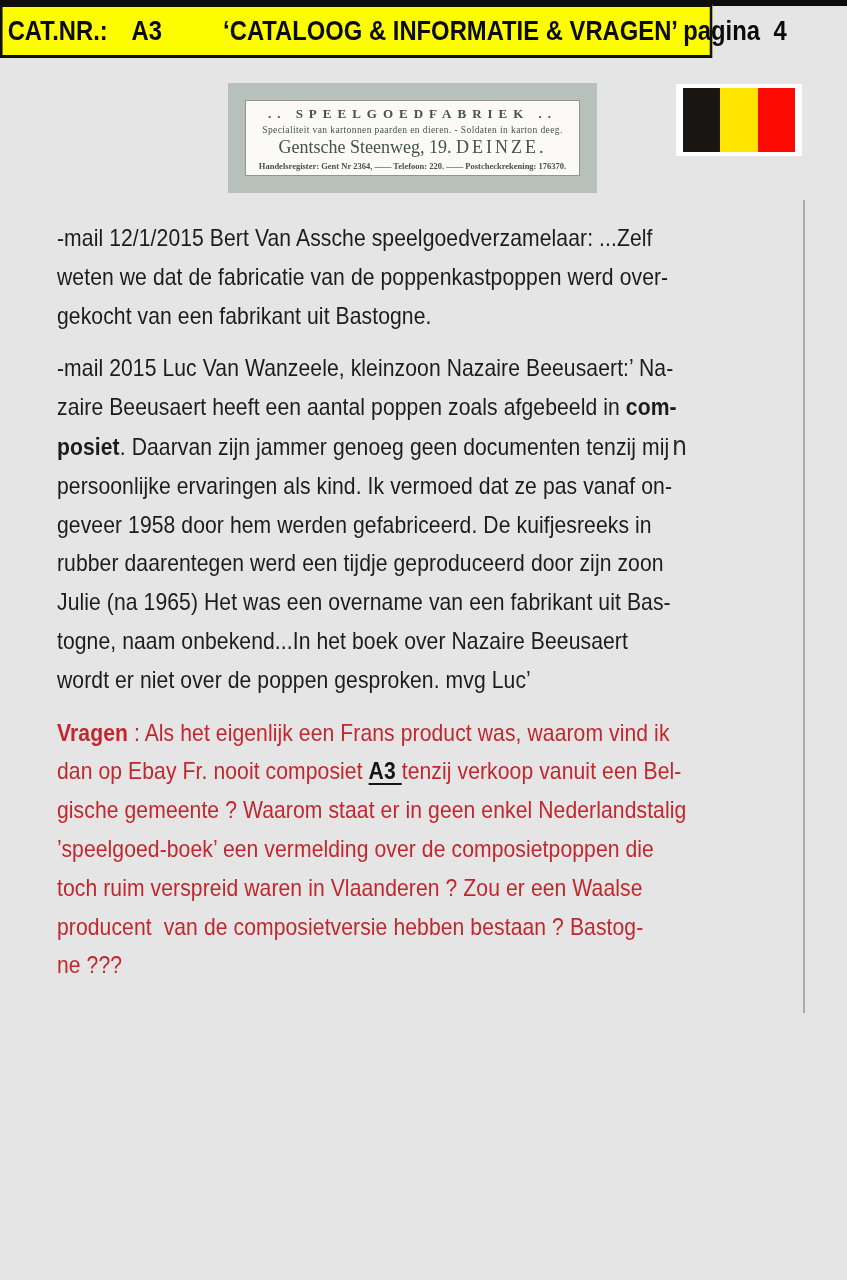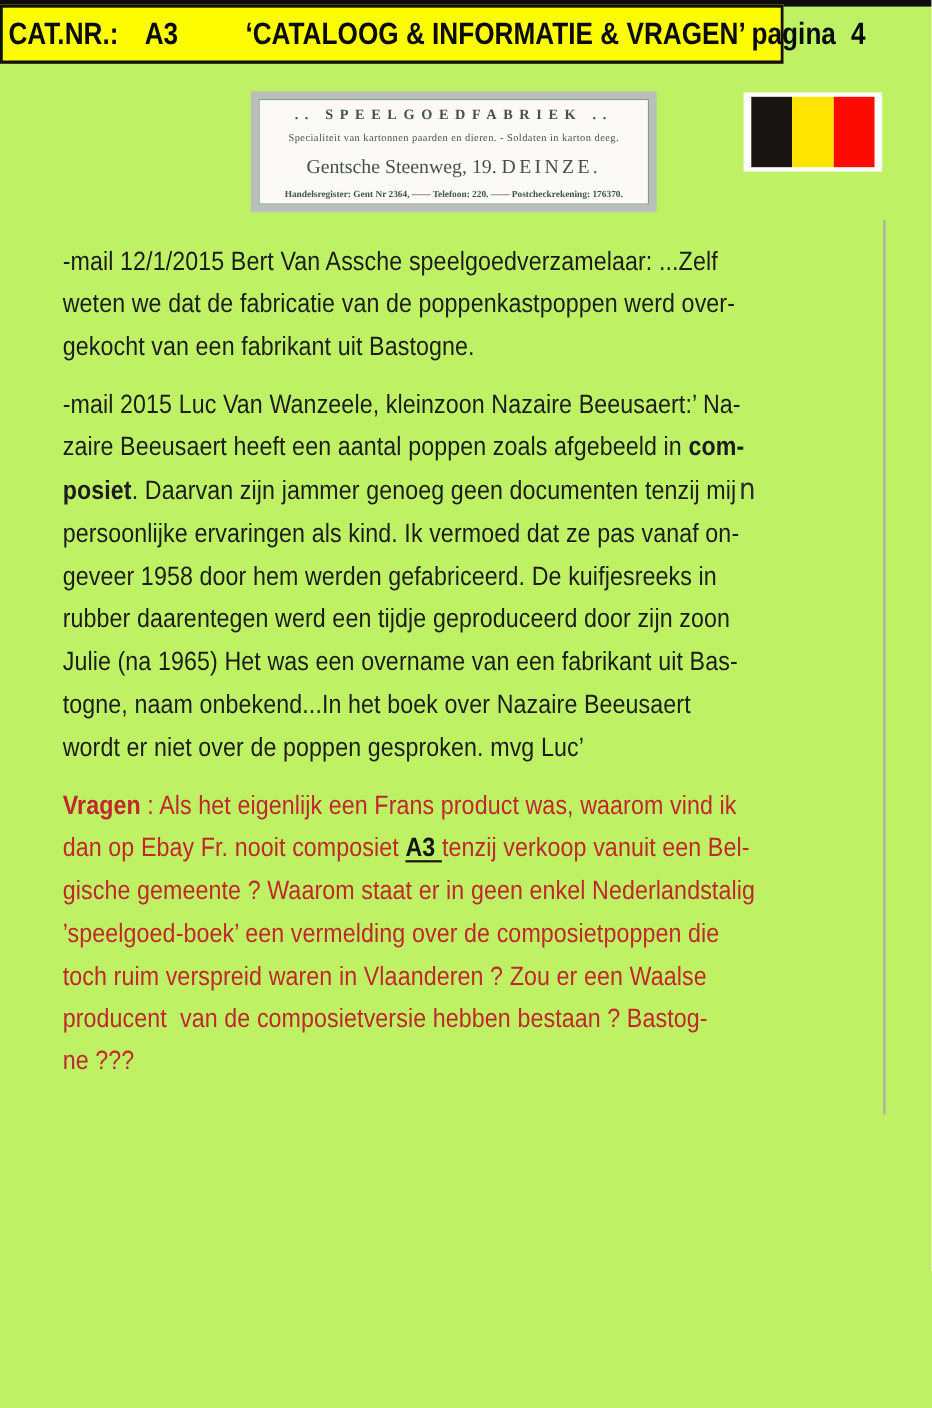--- a/index.html
+++ b/index.html
@@ -1,18 +1,18 @@
 <!DOCTYPE html>
 <html><head>
 <meta charset="utf-8">
 <style>
   * { margin:0; padding:0; box-sizing:border-box; }
   html,body { background:#ffffff; }
   .page {
-    position:relative; width:847px; height:1280px; background:#bef264;
+    position:relative; width:847px; height:1280px; background:#e5e5e5;
     overflow:hidden; font-family:"Liberation Sans", sans-serif; color:#1c1c1c;
   }
 
   
   .top-rule { position:absolute; top:0; left:0; width:847px; height:6px; background:#0d0d0d; }
   .header-bar {
     position:absolute; top:4px; left:0; width:838px; height:54px;
     background:#fdfd00; border:3px solid #101010;
     display:flex; align-items:center;
     transform:scaleX(0.85); transform-origin:0 50%;
@@ -20,21 +20,21 @@
   }
   .header-bar span { font-weight:700; font-size:28px; color:#0b0b0b; }
   .cat-label { margin-left:6px; }
   .cat-value { margin-left:28px; }
   .header-title { margin-left:72px; }
   .page-num { margin-left:16px; }
 
   
   .letterhead {
     position:absolute; left:228px; top:83px; width:369px; height:110px;
-    background:#b7c0bb; padding:7px;
+    background:#b7c0bb; padding:17px;
   }
   .lh-inner {
     width:100%; height:100%; background:#fbfaf6; border:1px solid #8d968f;
     color:#44524b; text-align:center;
     display:flex; flex-direction:column; justify-content:space-between;
     padding:5px 2px 4px 2px; white-space:nowrap; overflow:hidden;
   }
   .lh-tagline { font-family:"Liberation Serif", serif; font-size:13px; letter-spacing:6px; font-weight:600; }
   .lh-brand   { font-family:"Liberation Sans", sans-serif; font-size:23px; font-weight:700; letter-spacing:4px; }
   .lh-specialty { font-family:"Liberation Serif", serif; font-size:9.5px; font-weight:400; letter-spacing:0.4px; }

